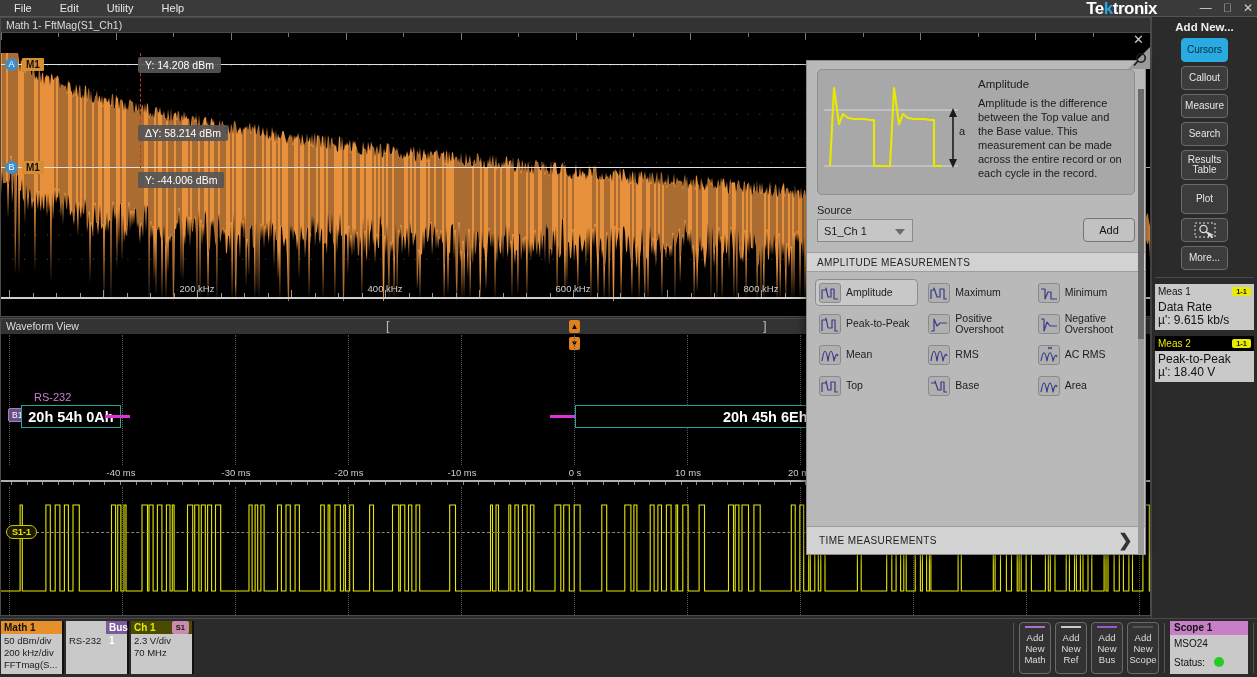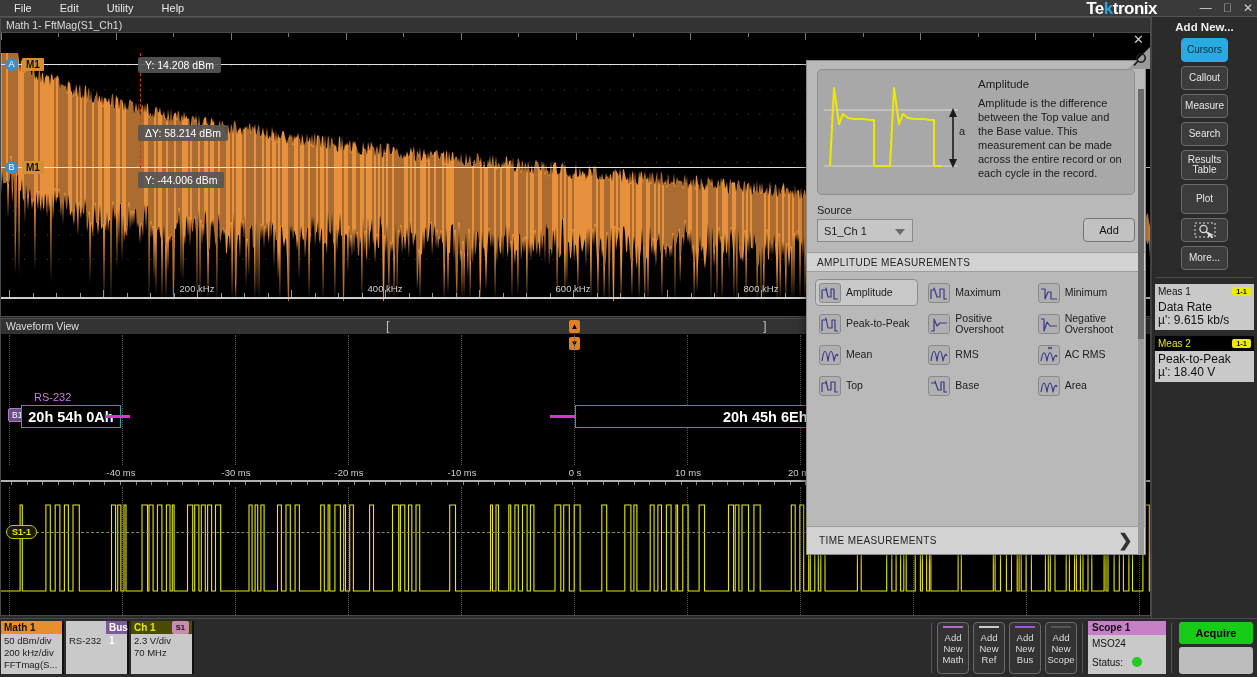--- a/index.html
+++ b/index.html
@@ -1674,19 +1674,15 @@
         <div style="margin-top:6px;">
           <span>Status:</span>
           <span class="statusdot"></span>
         </div>
       </div>
     </div>
 
 
     <div class="vdivider"></div>
 
-    <div class="acqwrap">
-      <div class="acqbtn">Acquire</div>
-      <div class="acqblank"></div>
-    </div>
   </div>
 
 </div>
 
 </body></html>

